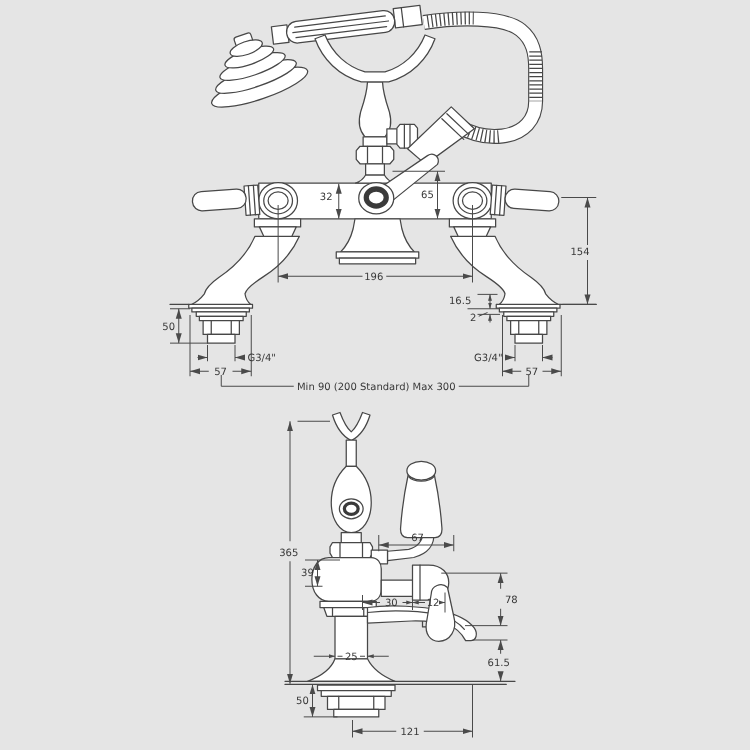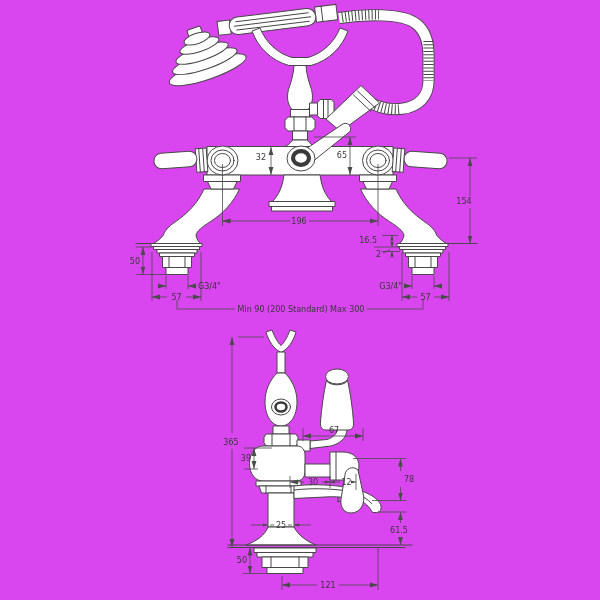--- a/index.html
+++ b/index.html
@@ -1,16 +1,16 @@
 <!DOCTYPE html>
 <html><head>
 <meta charset="utf-8">
 <style>
   html,body{margin:0;padding:0;background:#fff;}
-  .stage{width:600px;height:600px;background:#d946ef;position:relative;overflow:hidden;}
+  .stage{width:600px;height:600px;background:#e5e5e5;position:relative;overflow:hidden;}
   svg{display:block;}
   .ln{stroke:#474747;stroke-width:1;fill:none;stroke-linecap:round;stroke-linejoin:round;}
   .fw{stroke:#474747;stroke-width:1;fill:#ffffff;stroke-linejoin:round;}
   .tube-o{stroke:#474747;stroke-width:12;fill:none;stroke-linecap:butt;}
   .tube-i{stroke:#ffffff;stroke-width:10.2;fill:none;stroke-linecap:butt;}
   .rib{stroke:#474747;stroke-width:10.2;fill:none;stroke-linecap:butt;stroke-dasharray:1 2.3;}
   .boss{stroke:#3a3a3a;stroke-width:4.2;fill:#ffffff;}
   .dim{stroke:#4a4a4a;stroke-width:0.8;fill:none;}
   .dtx{font-family:"DejaVu Sans",sans-serif;font-size:8px;fill:#383838;stroke:none;}
   .mid{text-anchor:middle;}

